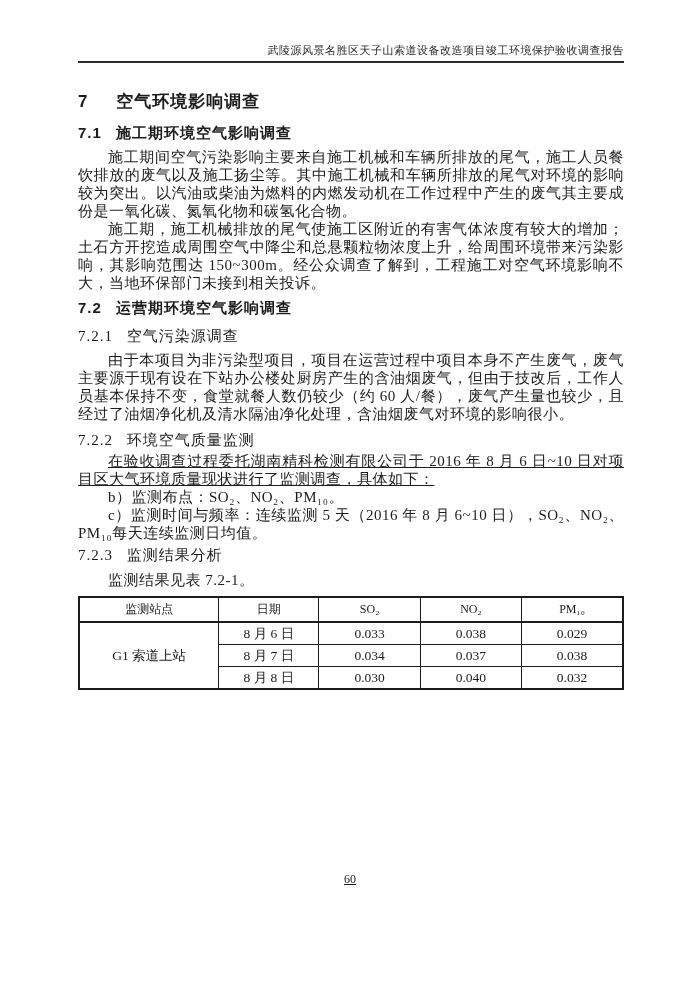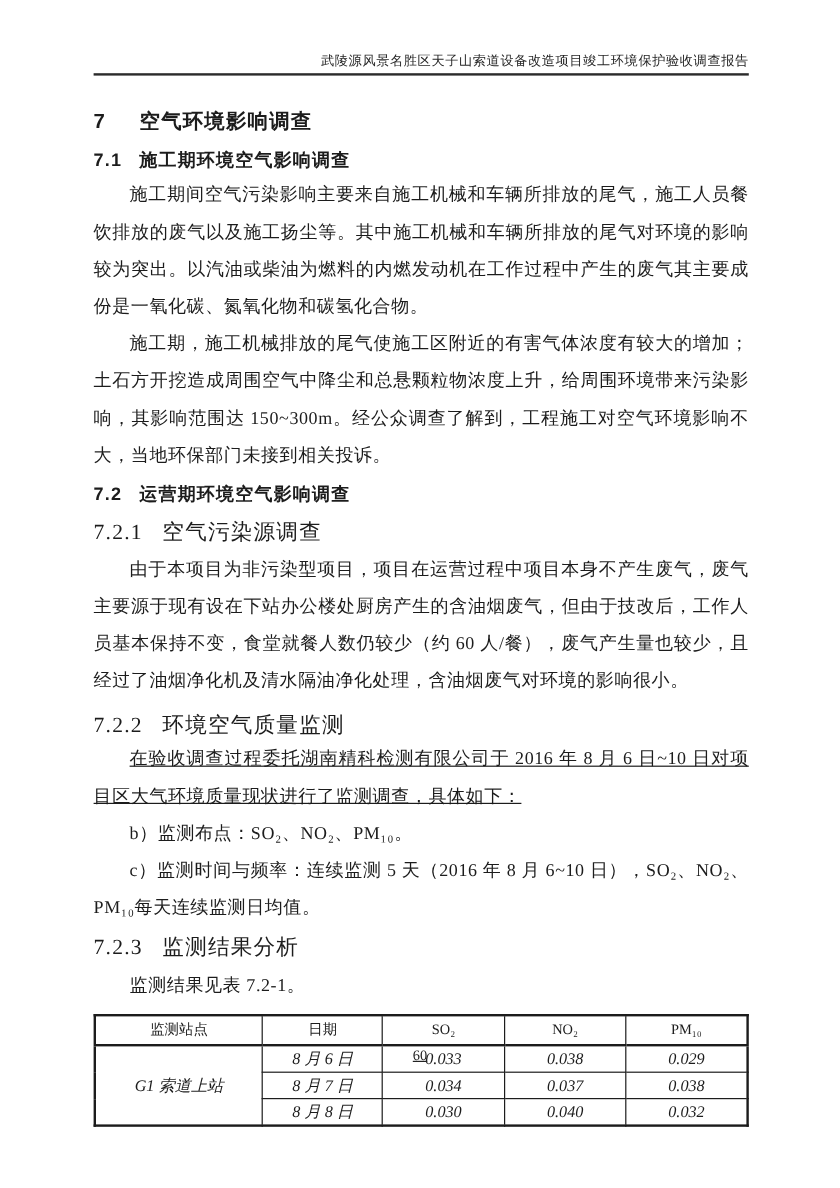--- a/index.html
+++ b/index.html
@@ -17,46 +17,46 @@
   .header-rule{border:none;border-top:2px solid #2b2b2b;margin:3px 0 0 0;}
   .h-lv1{
     margin:27px 0 0 0;font-size:17px;font-weight:bold;
     font-family:"Liberation Sans","DejaVu Sans",sans-serif;letter-spacing:1px;
   }
   .h-lv2{
     margin:11px 0 0 0;font-size:15px;font-weight:bold;
     font-family:"Liberation Sans","DejaVu Sans",sans-serif;letter-spacing:1px;
   }
   .h-lv3{
-    margin:9px 0 0 0;font-size:18px;font-weight:normal;
+    margin:9px 0 0 0;font-size:15px;font-weight:normal;
     font-family:"Liberation Serif","DejaVu Serif",serif;letter-spacing:1px;
   }
   .h-num{margin-right:0.6em;}
   .h-lv1 .h-num{margin-right:1.3em;}
   p.body{
-    margin:5px 0 0 0;font-size:15px;line-height:31px;
+    margin:5px 0 0 0;font-size:15px;line-height:18px;
     text-align:justify;text-indent:2em;letter-spacing:0.5px;
   }
   p.tight{margin:0;}
   p.after-head{margin-top:2px;text-decoration:underline;}
   .table-caption{
     margin-top:7px;display:flex;justify-content:center;gap:48px;
     font-size:15px;font-weight:bold;
     font-family:"Liberation Sans","DejaVu Sans",sans-serif;letter-spacing:0.5px;
   }
   table.air{
     margin-top:7px;width:100%;border-collapse:collapse;
     border:2px solid #1c1c1c;table-layout:fixed;
   }
   table.air th,table.air td{
     border:1px solid #1c1c1c;text-align:center;vertical-align:middle;
     font-weight:normal;padding:0;
   }
   table.air thead th{height:23px;font-size:12px;border-bottom:2px solid #1c1c1c;}
-  table.air tbody td{height:21px;font-size:13.5px;font-style:italic;}
+  table.air tbody td{height:21px;font-size:13.5px;}
   .col-station{width:25.7%;}
   .col-date{width:18.4%;}
   .col-val{width:18.63%;}
   .page-number{
     position:absolute;left:0;width:100%;top:872px;text-align:center;
     font-size:12px;color:#222;text-decoration:underline;
   }
 </style>
 </head>
 <body>

